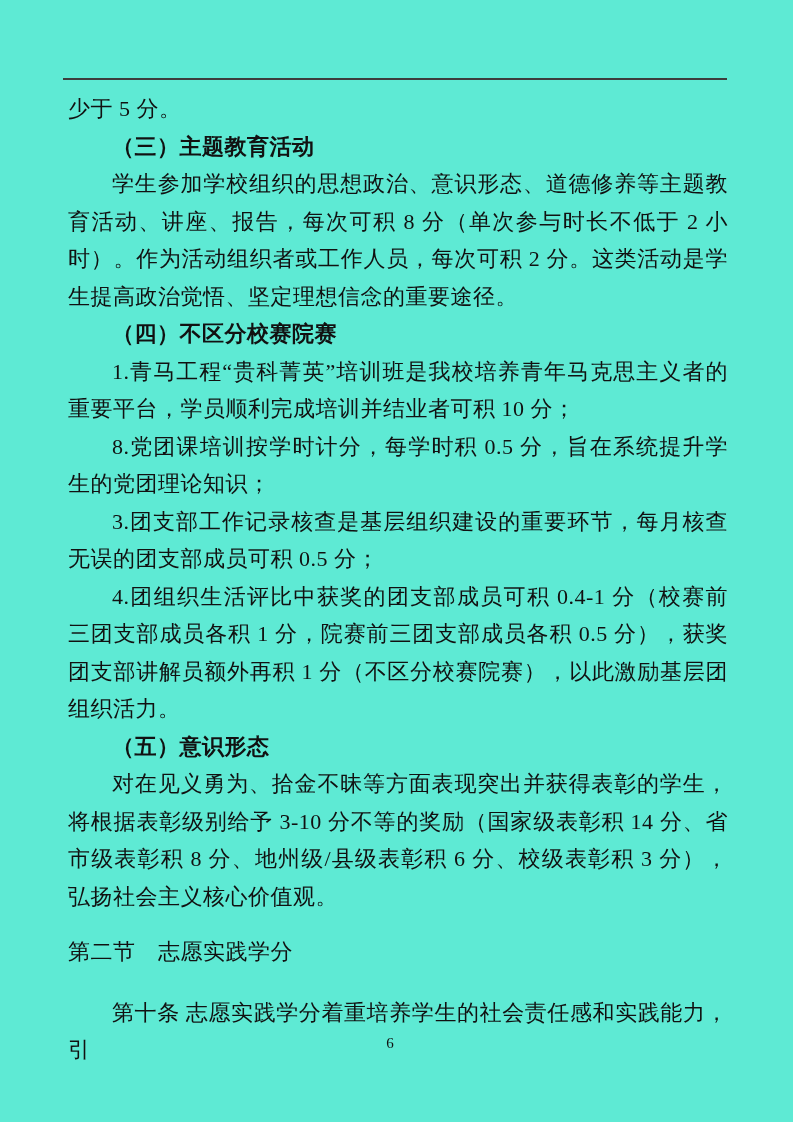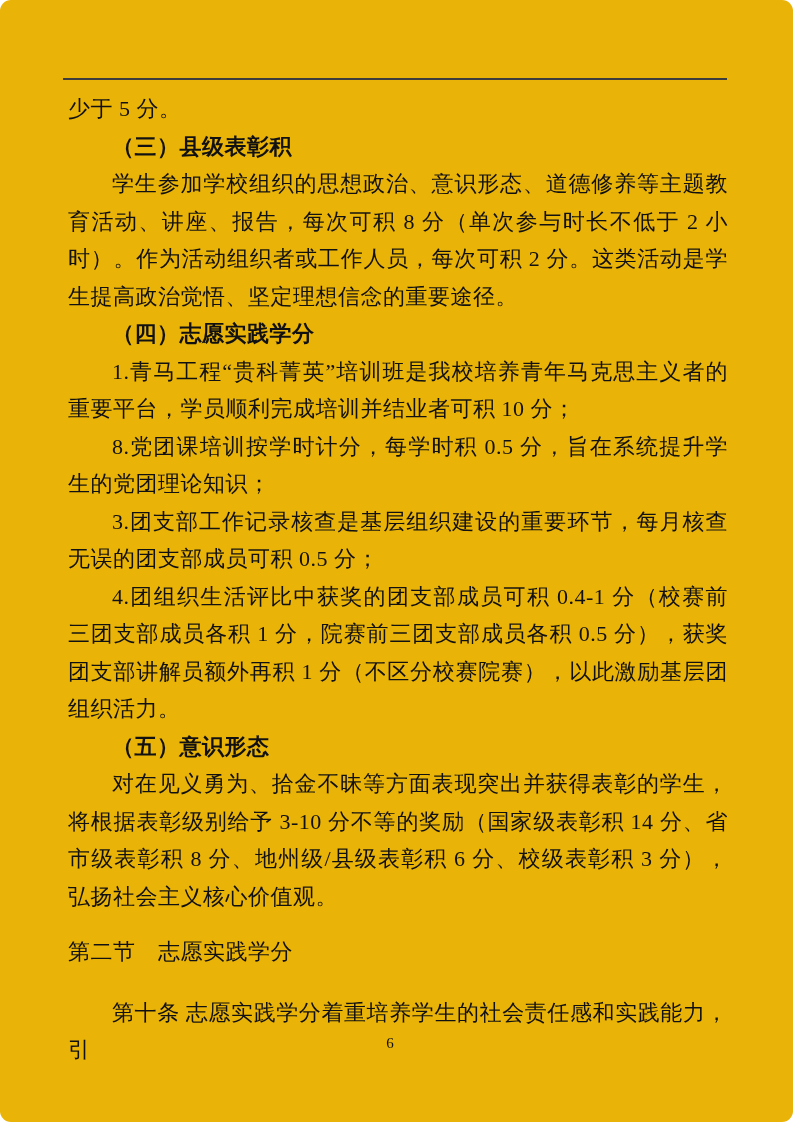--- a/index.html
+++ b/index.html
@@ -4,25 +4,24 @@
 <style>
   html, body {
     margin: 0;
     padding: 0;
     background: #ffffff;
   }
   .page {
     position: relative;
     width: 793px;
     height: 1122px;
-    background: #eab308;
+    background: #5eead4;
     overflow: hidden;
     font-family: "Liberation Serif", serif;
     color: #111111;
-    border-radius: 11px;
   }
   .header-rule {
     position: absolute;
     left: 63px;
     top: 78px;
     width: 664px;
     height: 2px;
     background: #3d3d3d;
   }
   .content {
@@ -72,23 +71,23 @@
   }
 </style>
 </head>
 <body>
 
 <div class="page">
   <div class="header-rule"></div>
 
   <div class="content">
     <p class="p-cont">少于 5 分。</p>
-    <p class="p-head">（三）县级表彰积</p>
+    <p class="p-head">（三）主题教育活动</p>
     <p class="p-body">学生参加学校组织的思想政治、意识形态、道德修养等主题教育活动、讲座、报告，每次可积 8 分（单次参与时长不低于 2 小时）。作为活动组织者或工作人员，每次可积 2 分。这类活动是学生提高政治觉悟、坚定理想信念的重要途径。</p>
-    <p class="p-head">（四）志愿实践学分</p>
+    <p class="p-head">（四）不区分校赛院赛</p>
     <p class="p-body">1.青马工程“贵科菁英”培训班是我校培养青年马克思主义者的重要平台，学员顺利完成培训并结业者可积 10 分；</p>
     <p class="p-body">8.党团课培训按学时计分，每学时积 0.5 分，旨在系统提升学生的党团理论知识；</p>
     <p class="p-body">3.团支部工作记录核查是基层组织建设的重要环节，每月核查无误的团支部成员可积 0.5 分；</p>
     <p class="p-body">4.团组织生活评比中获奖的团支部成员可积 0.4-1 分（校赛前三团支部成员各积 1 分，院赛前三团支部成员各积 0.5 分），获奖团支部讲解员额外再积 1 分（不区分校赛院赛），以此激励基层团组织活力。</p>
     <p class="p-head">（五）意识形态</p>
     <p class="p-body">对在见义勇为、拾金不昧等方面表现突出并获得表彰的学生，将根据表彰级别给予 3-10 分不等的奖励（国家级表彰积 14 分、省市级表彰积 8 分、地州级/县级表彰积 6 分、校级表彰积 3 分），弘扬社会主义核心价值观。</p>
     <p class="p-section">第二节　志愿实践学分</p>
     <p class="p-body">第十条 志愿实践学分着重培养学生的社会责任感和实践能力，引</p>
   </div>
 

